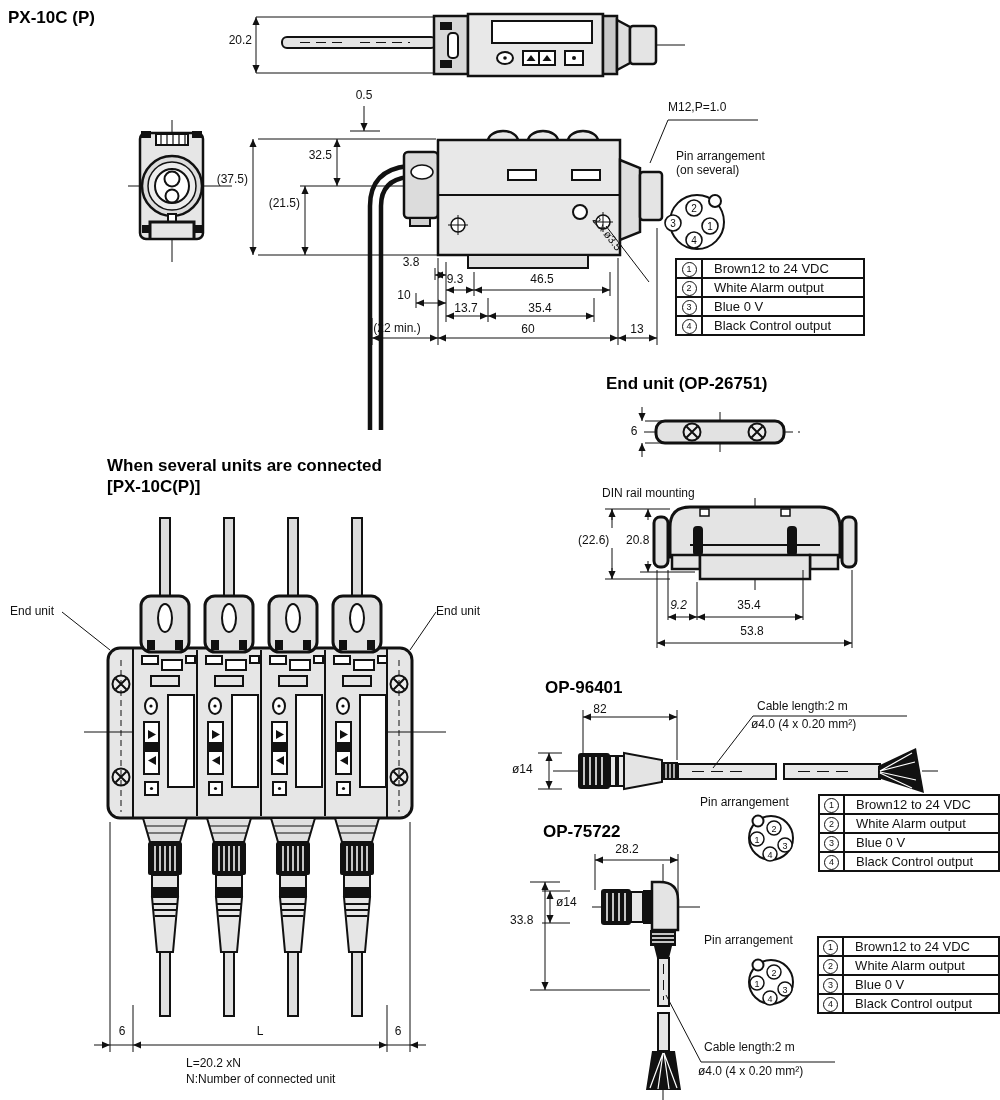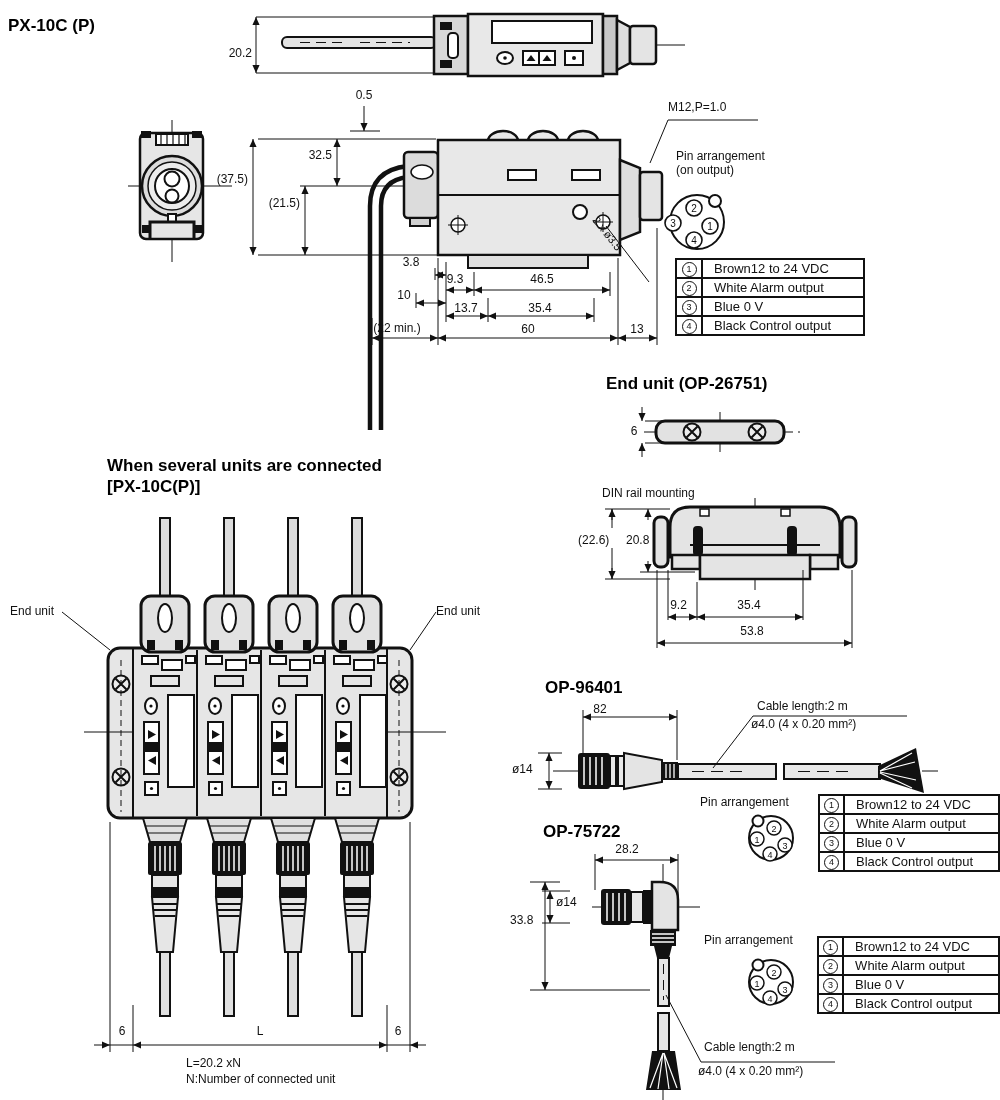--- a/index.html
+++ b/index.html
@@ -316,47 +316,47 @@
     <text x="774" y="975.5" font-size="9" text-anchor="middle" fill="#111">2</text>
     <circle cx="757" cy="983" r="7" fill="#fff" stroke="#111" stroke-width="1.5"></circle>
     <text x="757" y="986.5" font-size="9" text-anchor="middle" fill="#111">1</text>
     <circle cx="785" cy="989" r="7" fill="#fff" stroke="#111" stroke-width="1.5"></circle>
     <text x="785" y="992.5" font-size="9" text-anchor="middle" fill="#111">3</text>
     <circle cx="770" cy="998" r="7" fill="#fff" stroke="#111" stroke-width="1.5"></circle>
     <text x="770" y="1001.5" font-size="9" text-anchor="middle" fill="#111">4</text>
   </g>
 </svg>
 
-<div class="hdg" style="left:8px;top:8px;margin-top:8px;">PX-10C (P)</div>
-
-<div class="dim rgt" style="left:218px;top:46px;width:34px;">20.2</div>
+<div class="hdg" style="left:8px;top:8px;">PX-10C (P)</div>
+
+<div class="dim rgt" style="left:218px;top:33px;width:34px;">20.2</div>
 <div class="dim ctr" style="left:350px;top:88px;width:28px;">0.5</div>
 <div class="dim rgt" style="left:292px;top:148px;width:40px;">32.5</div>
 <div class="dim rgt" style="left:200px;top:172px;width:48px;">(37.5)</div>
 <div class="dim rgt" style="left:254px;top:196px;width:46px;">(21.5)</div>
 <div class="dim ctr" style="left:396px;top:255px;width:30px;">3.8</div>
 <div class="dim ctr" style="left:440px;top:272px;width:30px;">9.3</div>
 <div class="dim ctr" style="left:520px;top:272px;width:44px;">46.5</div>
 <div class="dim ctr" style="left:390px;top:288px;width:28px;">10</div>
 <div class="dim ctr" style="left:446px;top:301px;width:40px;">13.7</div>
 <div class="dim ctr" style="left:518px;top:301px;width:44px;">35.4</div>
 <div class="dim ctr" style="left:360px;top:321px;width:74px;">(22 min.)</div>
 <div class="dim ctr" style="left:510px;top:322px;width:36px;">60</div>
 <div class="dim ctr" style="left:620px;top:322px;width:34px;">13</div>
 <div class="lbl" style="left:668px;top:100px;">M12,P=1.0</div>
 <div class="lbl rot" style="left:600px;top:214px;">2 x ø3.5</div>
 <div class="lbl" style="left:676px;top:149px;">Pin arrangement</div>
-<div class="lbl" style="left:676px;top:163px;">(on output)</div>
+<div class="lbl" style="left:676px;top:163px;">(on several)</div>
 
 <div class="hdg" style="left:606px;top:374px;">End unit (OP-26751)</div>
 <div class="dim ctr" style="left:626px;top:424px;width:16px;">6</div>
 <div class="lbl" style="left:602px;top:486px;">DIN rail mounting</div>
 <div class="dim" style="left:578px;top:533px;">(22.6)</div>
 <div class="dim" style="left:626px;top:533px;">20.8</div>
-<div class="dim ctr" style="left:668px;top:598px;width:21px;">9.2</div>
+<div class="dim ctr" style="left:668px;top:598px;width:21px;font-style:italic;">9.2</div>
 <div class="dim ctr" style="left:728px;top:598px;width:42px;">35.4</div>
 <div class="dim ctr" style="left:732px;top:624px;width:40px;">53.8</div>
 
 <div class="hdg" style="left:107px;top:456px;">When several units are connected</div>
 <div class="hdg" style="left:107px;top:477px;">[PX-10C(P)]</div>
 <div class="lbl" style="left:10px;top:604px;">End unit</div>
 <div class="lbl" style="left:436px;top:604px;">End unit</div>
 <div class="dim ctr" style="left:112px;top:1024px;width:20px;">6</div>
 <div class="dim ctr" style="left:250px;top:1024px;width:20px;">L</div>
 <div class="dim ctr" style="left:388px;top:1024px;width:20px;">6</div>

